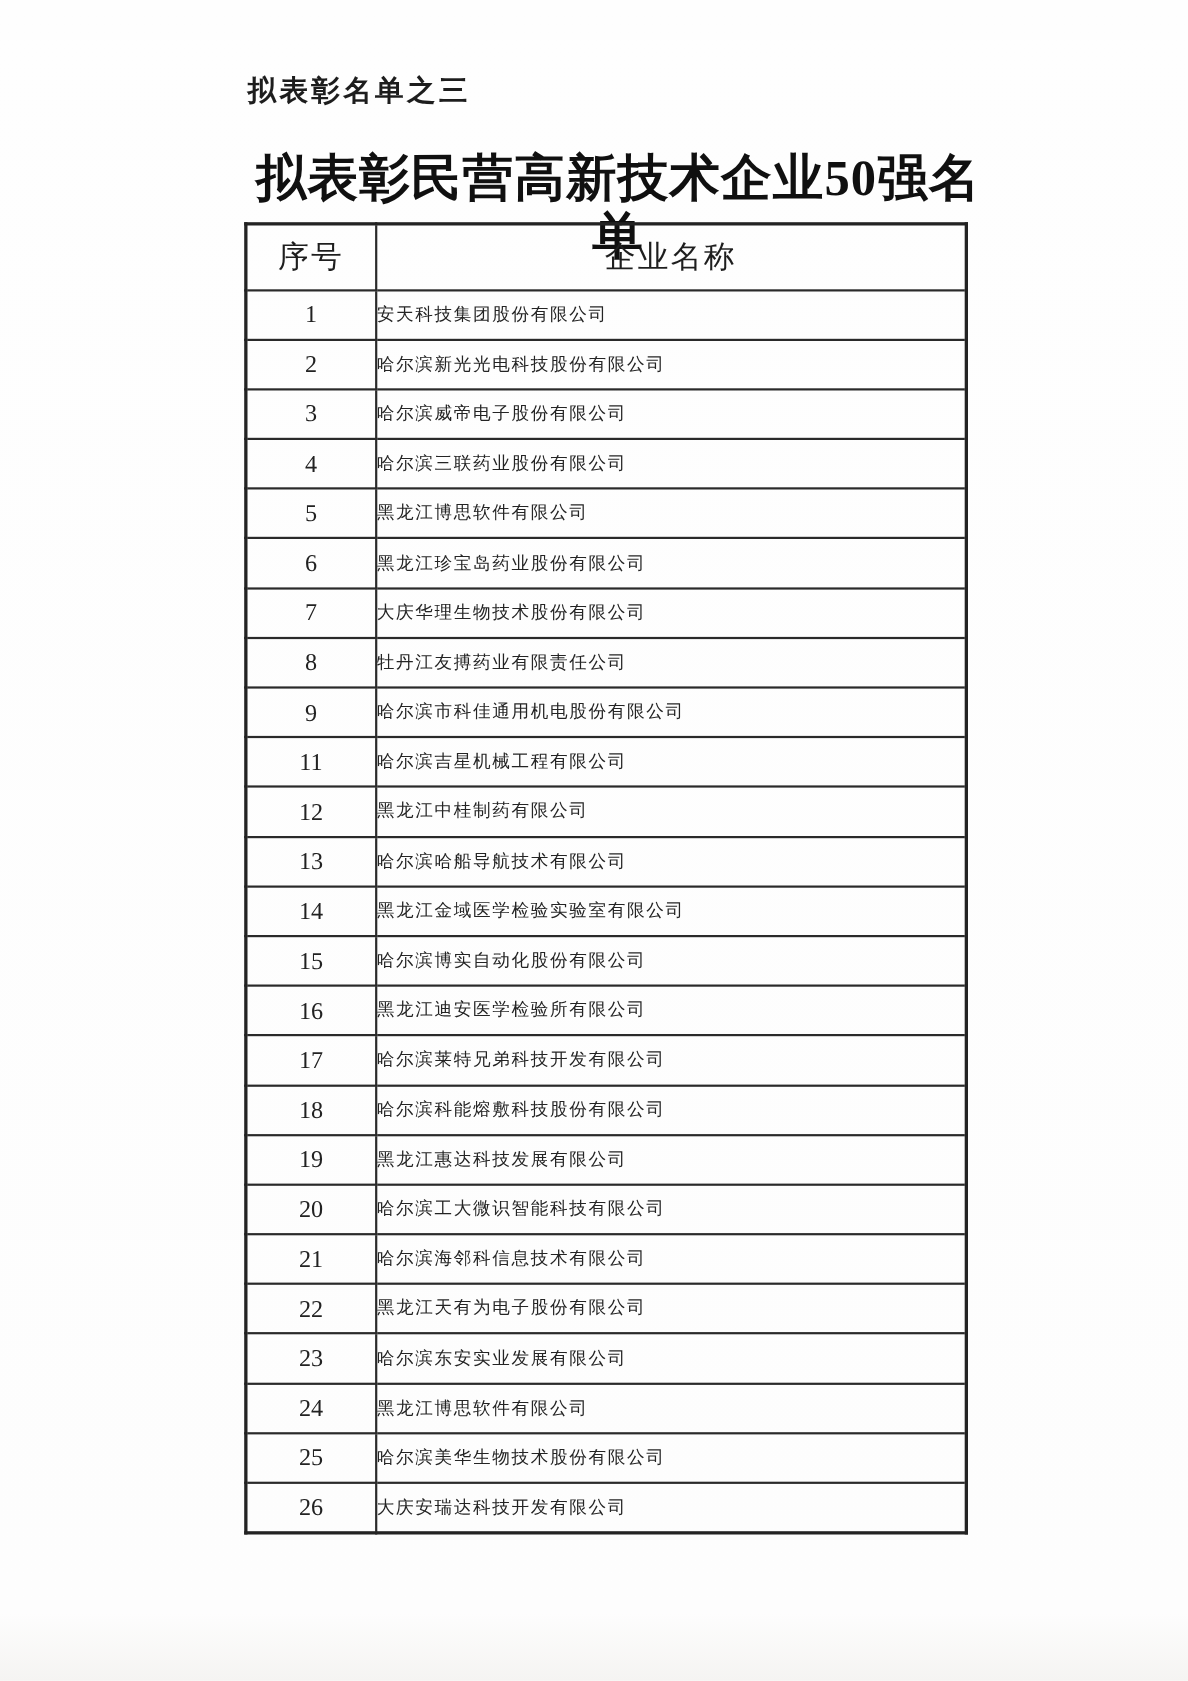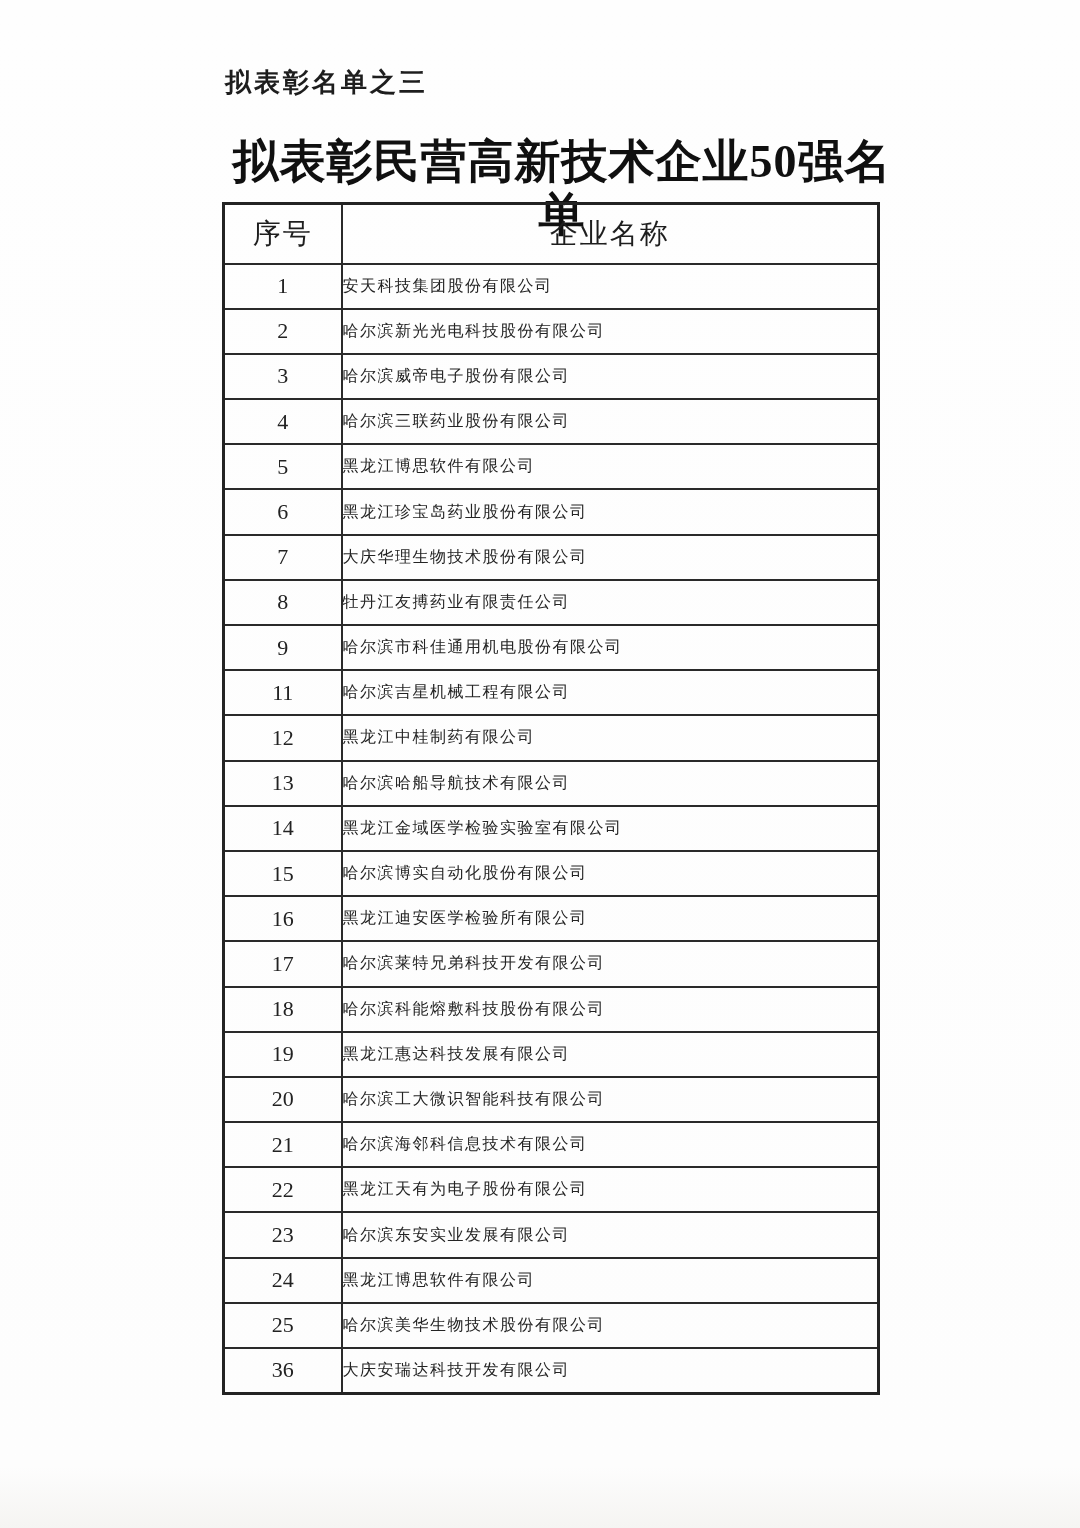--- a/index.html
+++ b/index.html
@@ -222,19 +222,19 @@
           <td class="cell-idx">24</td>
           <td class="cell-name">黑龙江博思软件有限公司</td>
         </tr>
 
         <tr>
           <td class="cell-idx">25</td>
           <td class="cell-name">哈尔滨美华生物技术股份有限公司</td>
         </tr>
 
         <tr>
-          <td class="cell-idx">36</td>
+          <td class="cell-idx">26</td>
           <td class="cell-name">大庆安瑞达科技开发有限公司</td>
         </tr>
       </tbody>
   </table>
 
 </div>
 
 </body></html>

